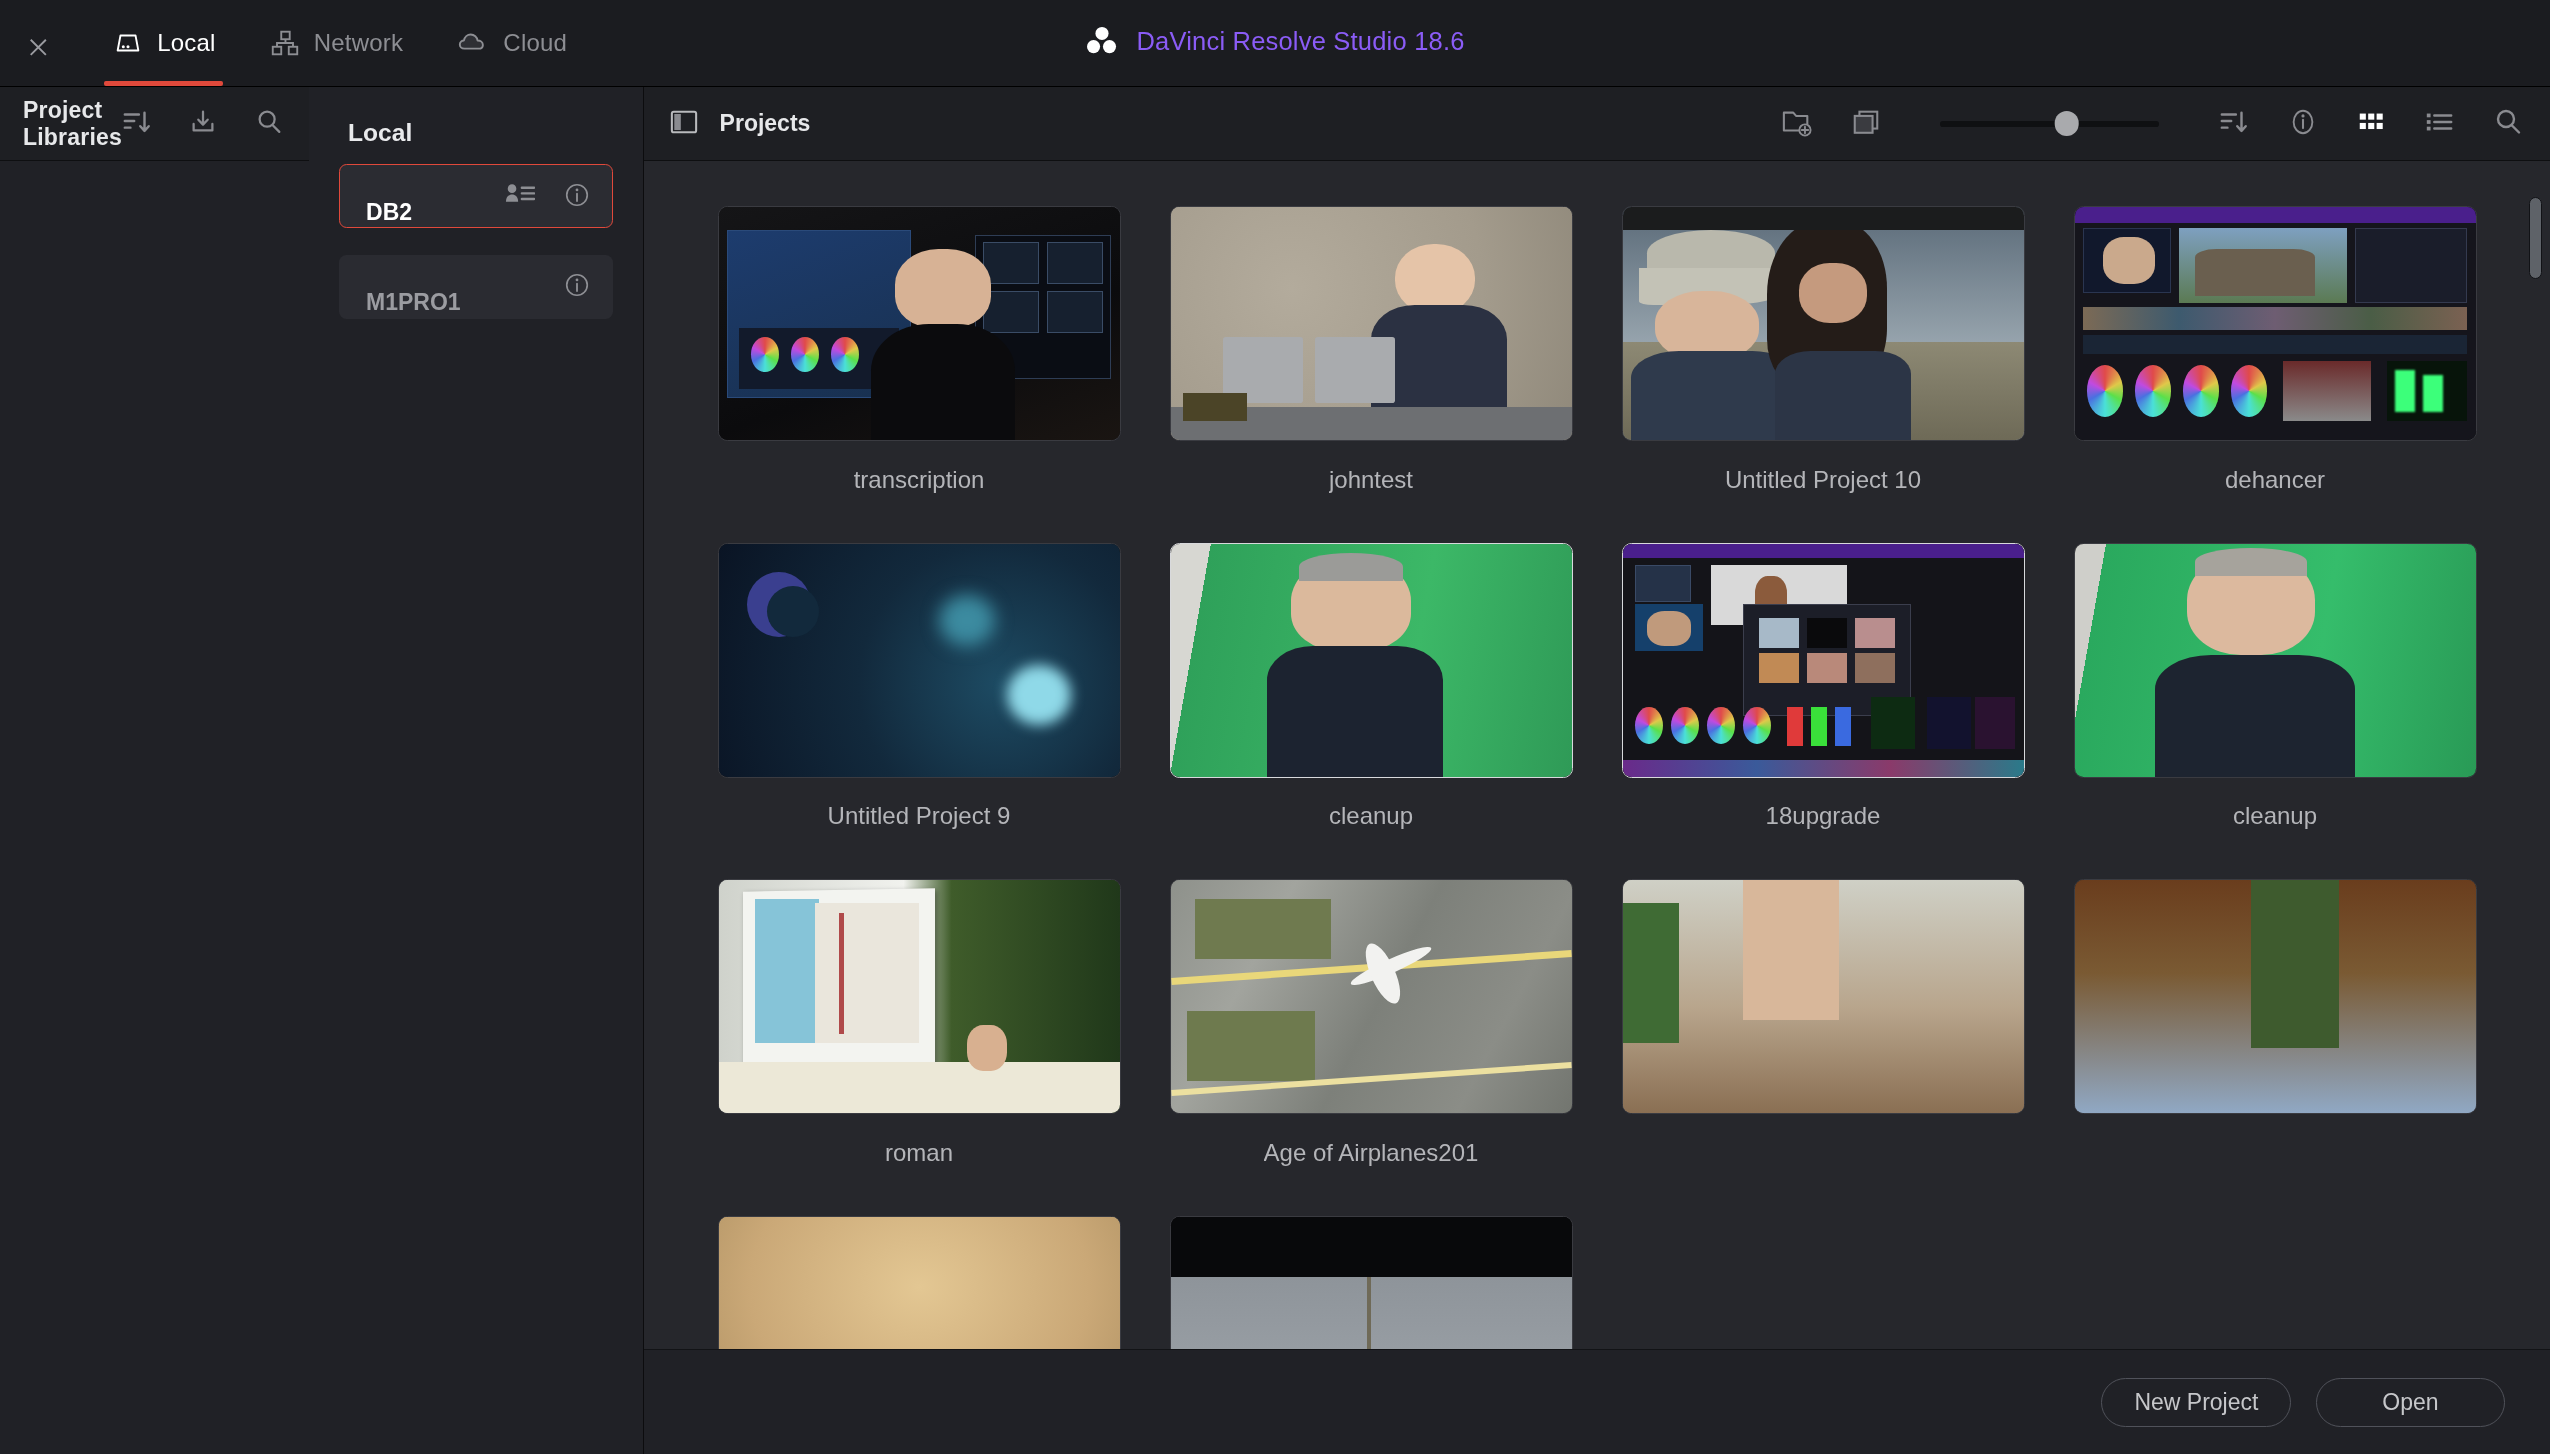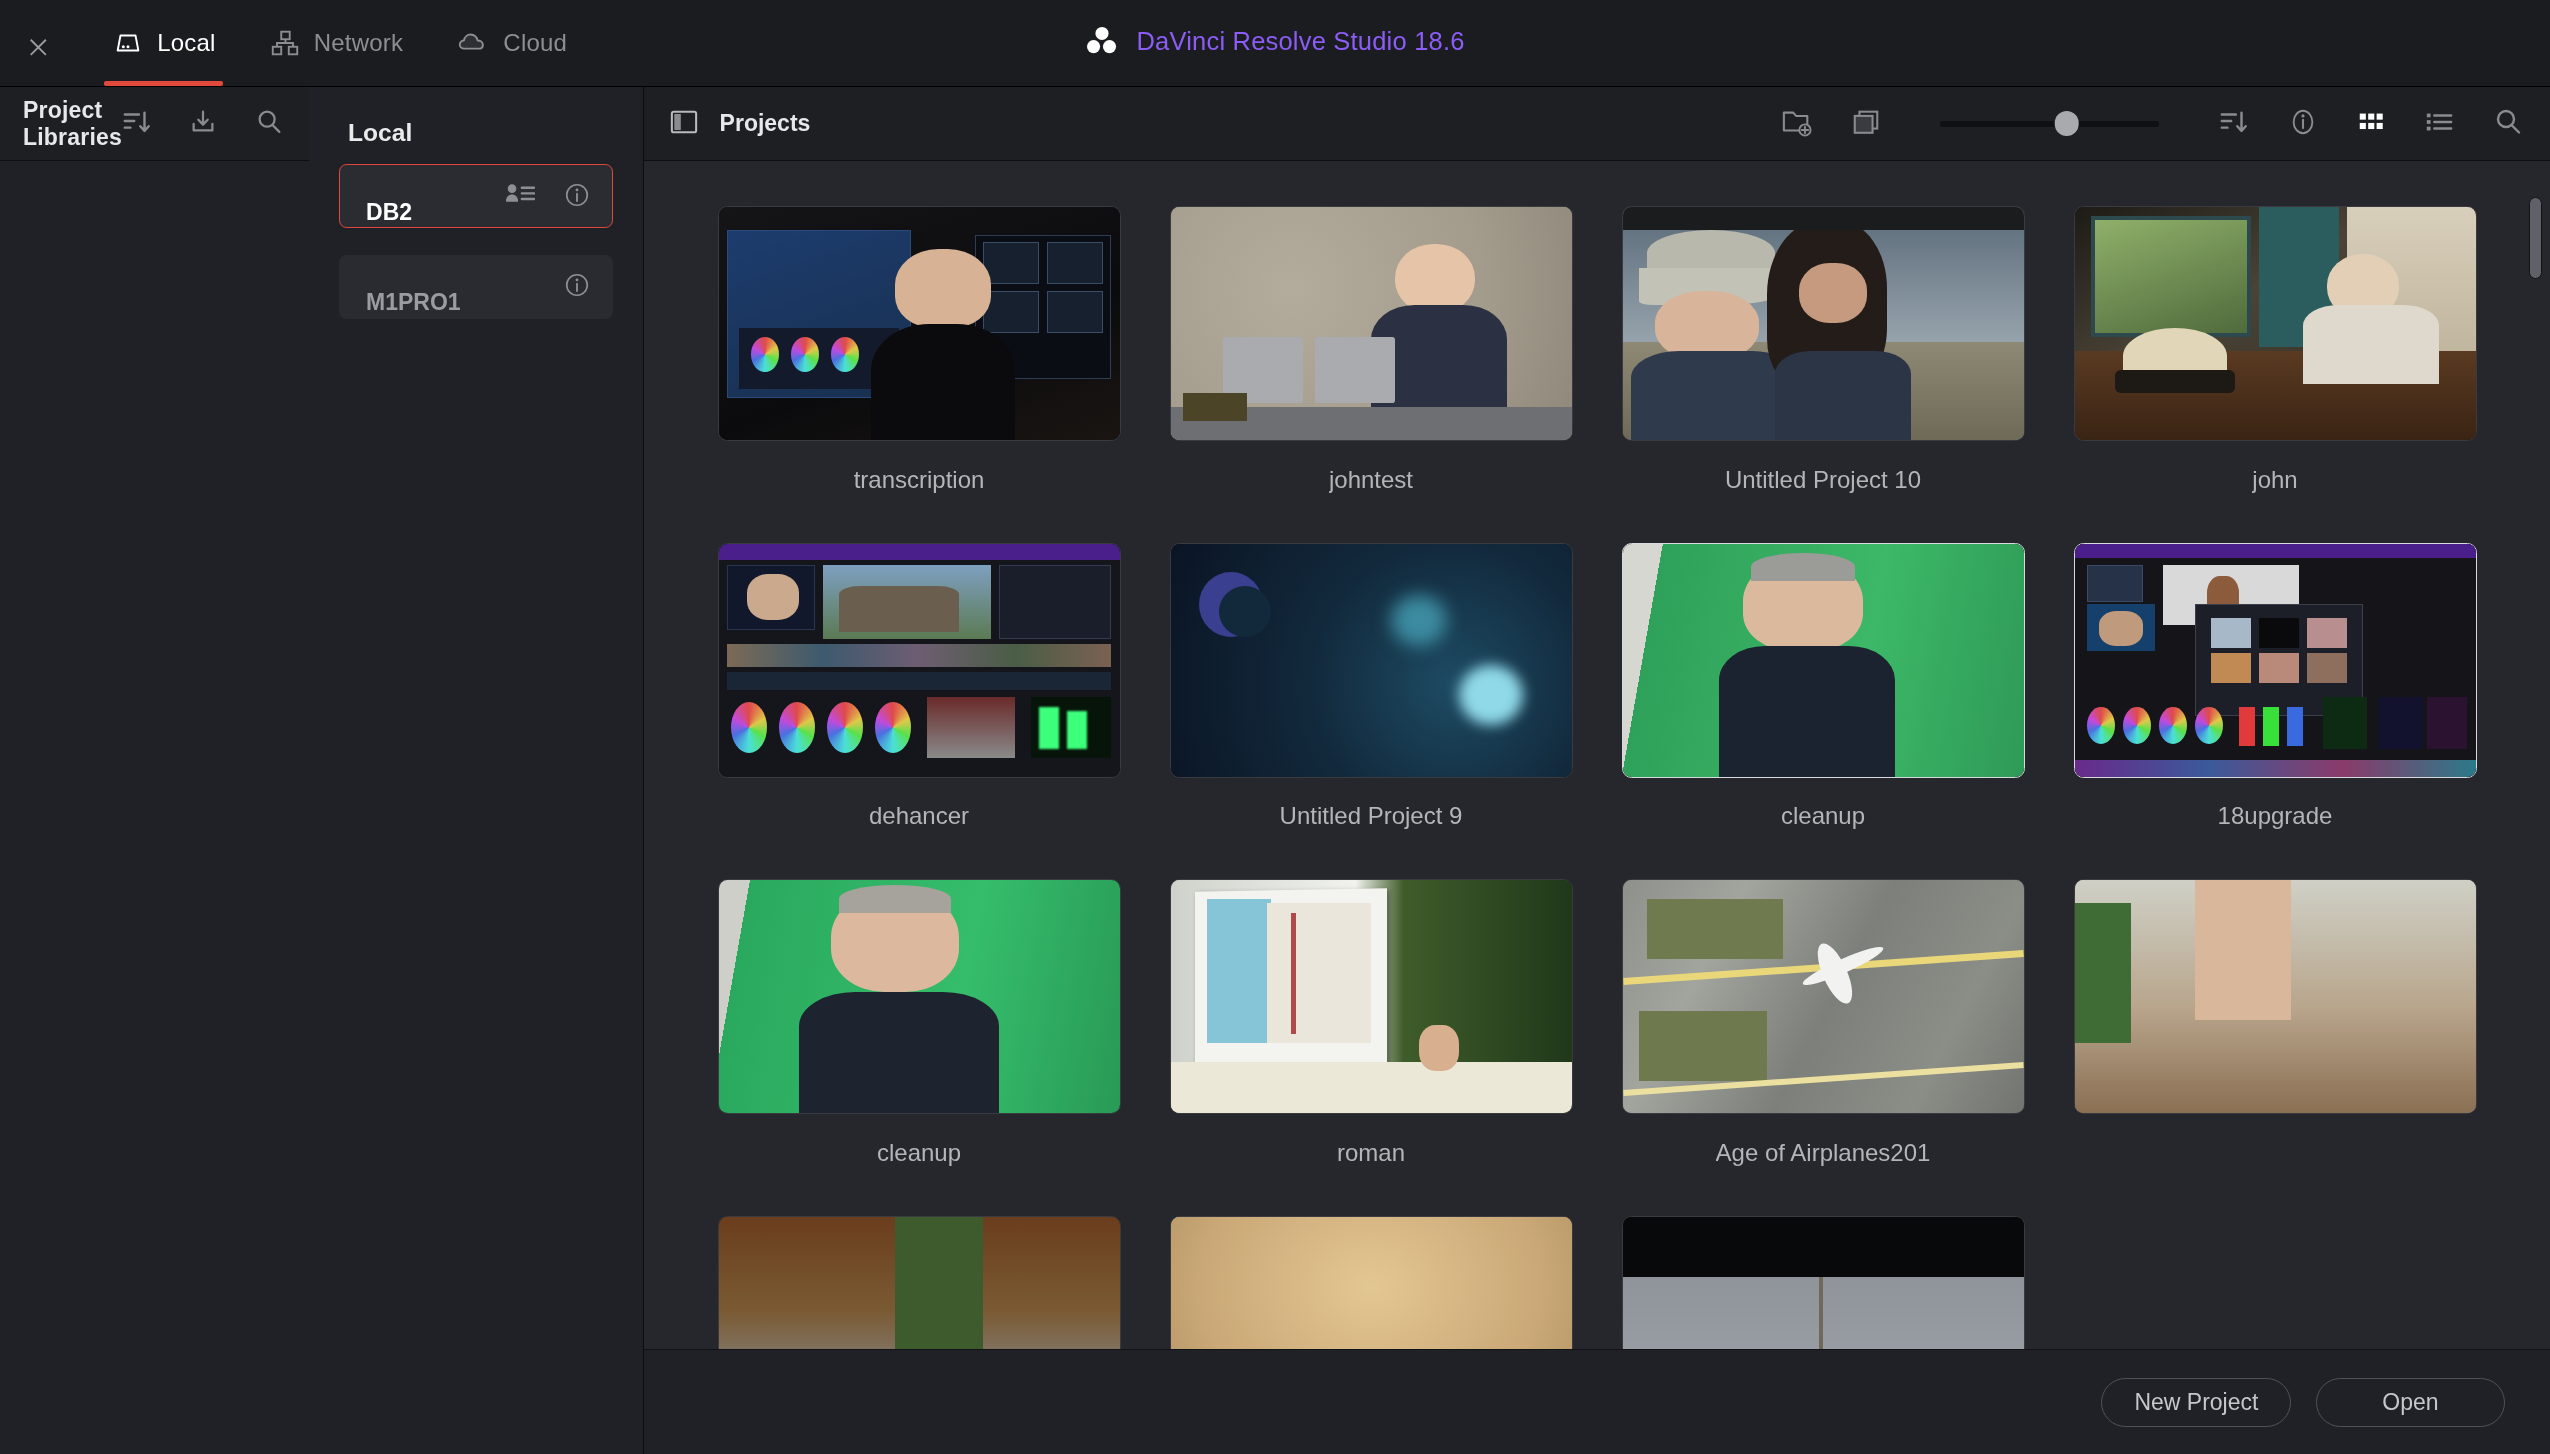--- a/index.html
+++ b/index.html
@@ -427,37 +427,20 @@
     <div class="lyr" style="left:8%;top:36%;width:26%;height:30%;background:#d8b59a;border-radius:45%"></div>
     <div class="lyr" style="left:2%;top:62%;width:40%;height:38%;background:#2f3a4c;border-radius:30% 24% 0 0"></div>
     <div class="lyr" style="left:36%;top:6%;width:30%;height:72%;background:#241c18;border-radius:44% 40% 36% 30%"></div>
     <div class="lyr" style="left:44%;top:24%;width:17%;height:26%;background:#c59a7e;border-radius:45%"></div>
     <div class="lyr" style="left:38%;top:62%;width:34%;height:38%;background:#2c3546;border-radius:26% 26% 0 0"></div>
     <div class="lyr" style="left:0;top:0;width:100%;height:10%;background:#1b1c1d"></div>
                   </div>
                 </div>
               </div>
               <div class="proj-name">Untitled Project 10</div>
-            </div>
-            <div class="proj">
-              <div class="thumb-wrap">
-                <div class="thumb">
-                  <div class="art art-john">
-    <div class="lyr" style="left:4%;top:4%;width:40%;height:52%;background:linear-gradient(160deg,#8fb06a,#4f6b3c);border:4.7px solid #2c4a4e"></div>
-    <div class="lyr" style="left:46%;top:0;width:20%;height:60%;background:#2b5c5e"></div>
-    <div class="lyr" style="right:0;top:0;width:32%;height:66%;background:linear-gradient(180deg,#d8cfbb,#bfb49c)"></div>
-    <div class="lyr" style="left:0;top:62%;width:100%;height:38%;background:linear-gradient(180deg,#5a3a22,#3a2414)"></div>
-    <div class="lyr" style="left:63%;top:20%;width:18%;height:28%;background:#e3cfb6;border-radius:48%"></div>
-    <div class="lyr" style="left:57%;top:42%;width:34%;height:34%;background:#ded9cc;border-radius:26% 26% 0 0"></div>
-    <div class="lyr" style="left:12%;top:52%;width:26%;height:24%;background:#e2d6b8;border-radius:50% 50% 12% 12%"></div>
-    <div class="lyr" style="left:10%;top:70%;width:30%;height:10%;background:#1d1a16;border-radius:5.7px"></div>
-                  </div>
-                </div>
-              </div>
-              <div class="proj-name">john</div>
             </div>
             <div class="proj">
               <div class="thumb-wrap">
                 <div class="thumb">
                   <div class="art art-dehancer">
     <div class="lyr" style="left:0;top:0;width:100%;height:7%;background:#4a1f8c"></div>
     <div class="lyr" style="left:2%;top:9%;width:22%;height:28%;background:#11182c;border:0.9px solid #2a3550"></div>
     <div class="lyr" style="left:7%;top:13%;width:13%;height:20%;background:#caa98c;border-radius:40%"></div>
     <div class="lyr" style="left:26%;top:9%;width:42%;height:32%;background:linear-gradient(180deg,#7ea0c0,#5b7a53)"></div>
     <div class="lyr" style="left:30%;top:18%;width:30%;height:20%;background:#6a5f4f;border-radius:18% 18% 0 0"></div>

